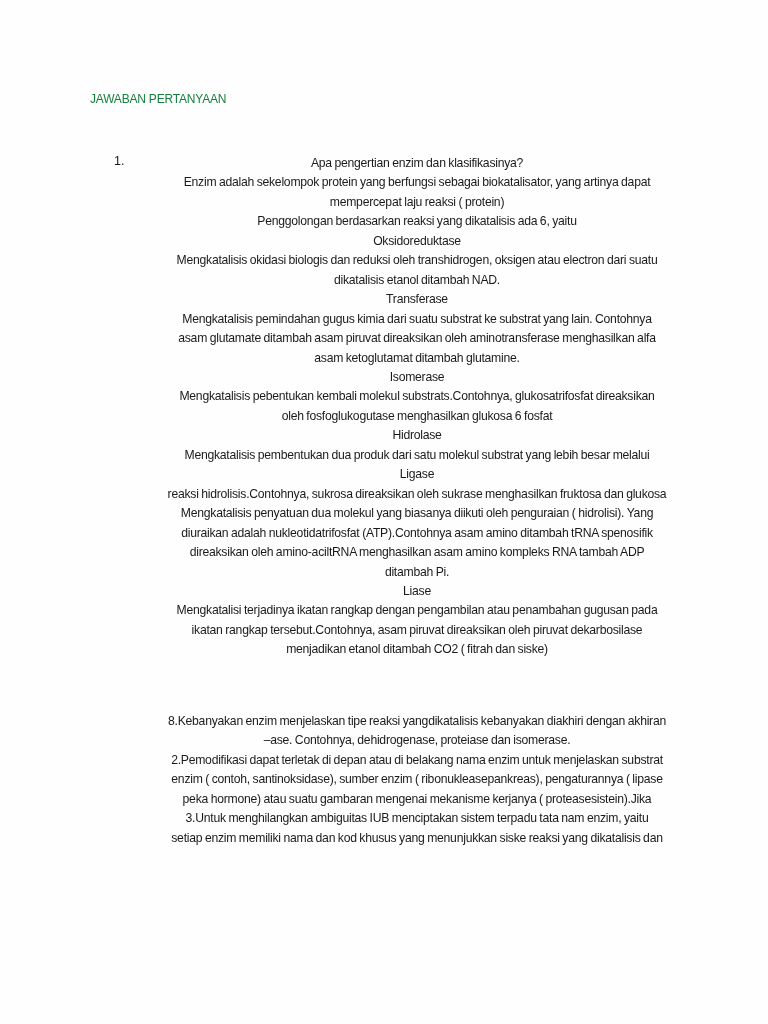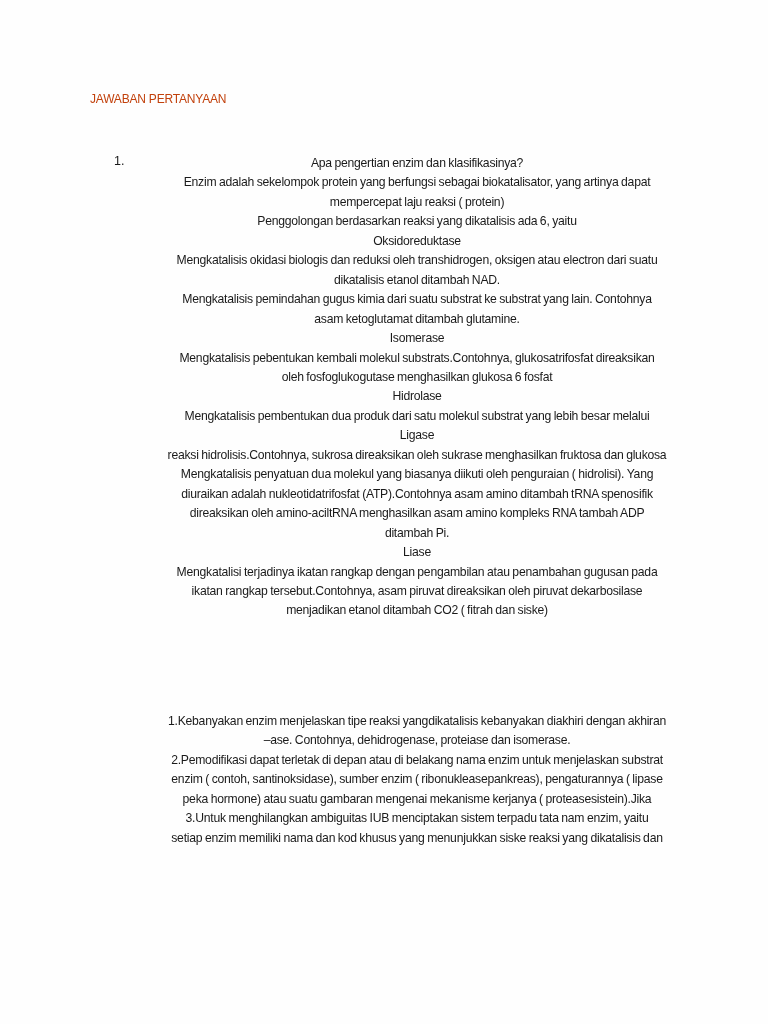--- a/index.html
+++ b/index.html
@@ -21,21 +21,21 @@
       width: 768px;
       height: 1024px;
       background: #fefefe;
     }
     .title {
       position: absolute;
       left: 90px;
       top: 92px;
       font-size: 12px;
       letter-spacing: -0.2px;
-      color: #c2410c;
+      color: #15803d;
     }
     .list-num {
       position: absolute;
       left: 114px;
       top: 154px;
       font-size: 12.5px;
     }
     .block {
       position: absolute;
       left: 137px;
@@ -62,41 +62,43 @@
   <div class="list-num">1.</div>
 
   <div class="block" id="section-one">
       <span class="line">Apa pengertian enzim dan klasifikasinya?</span>
       <span class="line">Enzim adalah sekelompok protein yang berfungsi sebagai biokatalisator, yang artinya dapat</span>
       <span class="line">mempercepat laju reaksi  ( protein)</span>
       <span class="line">Penggolongan berdasarkan reaksi yang dikatalisis ada 6, yaitu</span>
       <span class="line">Oksidoreduktase</span>
       <span class="line">Mengkatalisis okidasi biologis dan reduksi oleh transhidrogen, oksigen atau electron dari suatu</span>
       <span class="line">dikatalisis etanol ditambah NAD.</span>
+      <span class="line">Transferase</span>
       <span class="line">Mengkatalisis pemindahan gugus kimia dari suatu substrat ke substrat yang lain. Contohnya</span>
+      <span class="line">asam glutamate ditambah asam piruvat direaksikan oleh aminotransferase menghasilkan alfa</span>
       <span class="line">asam ketoglutamat ditambah glutamine.</span>
       <span class="line">Isomerase</span>
       <span class="line">Mengkatalisis pebentukan kembali molekul substrats.Contohnya, glukosatrifosfat direaksikan</span>
       <span class="line">oleh fosfoglukogutase menghasilkan glukosa 6 fosfat</span>
       <span class="line">Hidrolase</span>
       <span class="line">Mengkatalisis pembentukan dua produk dari satu molekul substrat yang lebih besar melalui</span>
       <span class="line">Ligase</span>
       <span class="line">reaksi hidrolisis.Contohnya, sukrosa direaksikan oleh sukrase menghasilkan fruktosa dan glukosa</span>
       <span class="line">Mengkatalisis penyatuan dua molekul yang biasanya diikuti oleh penguraian ( hidrolisi). Yang</span>
       <span class="line">diuraikan adalah nukleotidatrifosfat (ATP).Contohnya asam amino ditambah tRNA spenosifik</span>
       <span class="line">direaksikan oleh amino-aciltRNA menghasilkan asam amino kompleks RNA tambah ADP</span>
       <span class="line">ditambah Pi.</span>
       <span class="line">Liase</span>
       <span class="line">Mengkatalisi terjadinya ikatan rangkap dengan pengambilan atau penambahan gugusan pada</span>
       <span class="line">ikatan rangkap tersebut.Contohnya, asam piruvat direaksikan oleh piruvat dekarbosilase</span>
       <span class="line">menjadikan etanol ditambah CO2 ( fitrah dan siske)</span>
     </div>
 
   <div class="block" id="section-two">
-      <span class="line">1.Kebanyakan enzim menjelaskan tipe reaksi yangdikatalisis kebanyakan diakhiri dengan akhiran</span>
+      <span class="line">8.Kebanyakan enzim menjelaskan tipe reaksi yangdikatalisis kebanyakan diakhiri dengan akhiran</span>
       <span class="line">–ase. Contohnya, dehidrogenase, proteiase dan isomerase.</span>
       <span class="line">2.Pemodifikasi dapat terletak di depan atau di belakang nama enzim untuk menjelaskan substrat</span>
       <span class="line">enzim ( contoh, santinoksidase), sumber enzim ( ribonukleasepankreas), pengaturannya ( lipase</span>
       <span class="line">peka hormone) atau suatu gambaran mengenai mekanisme kerjanya ( proteasesistein).Jika</span>
       <span class="line">3.Untuk menghilangkan ambiguitas IUB menciptakan sistem terpadu tata nam enzim, yaitu</span>
       <span class="line">setiap enzim memiliki nama dan kod khusus yang menunjukkan siske reaksi yang dikatalisis dan</span>
     </div>
 </div>
 
 </body></html>

